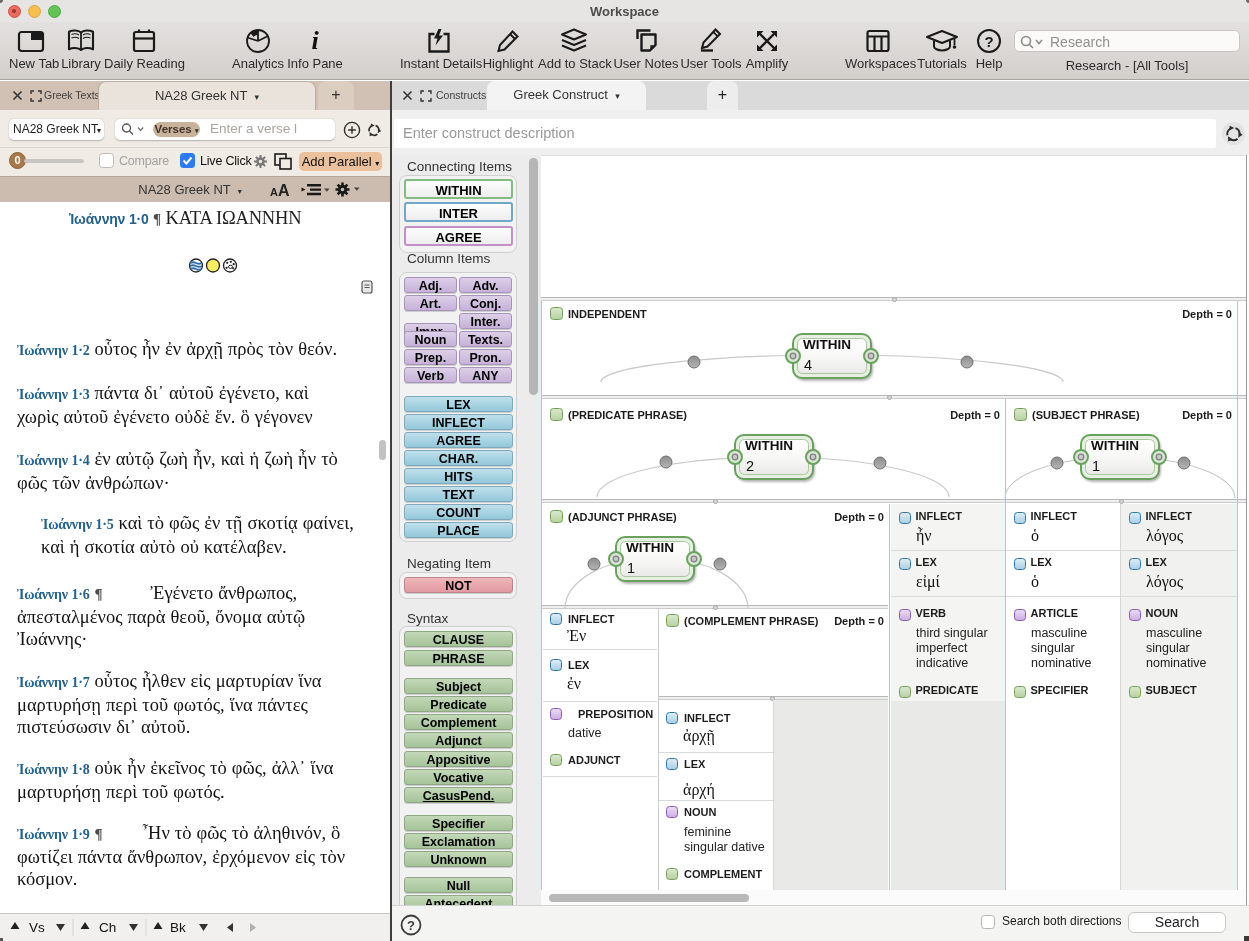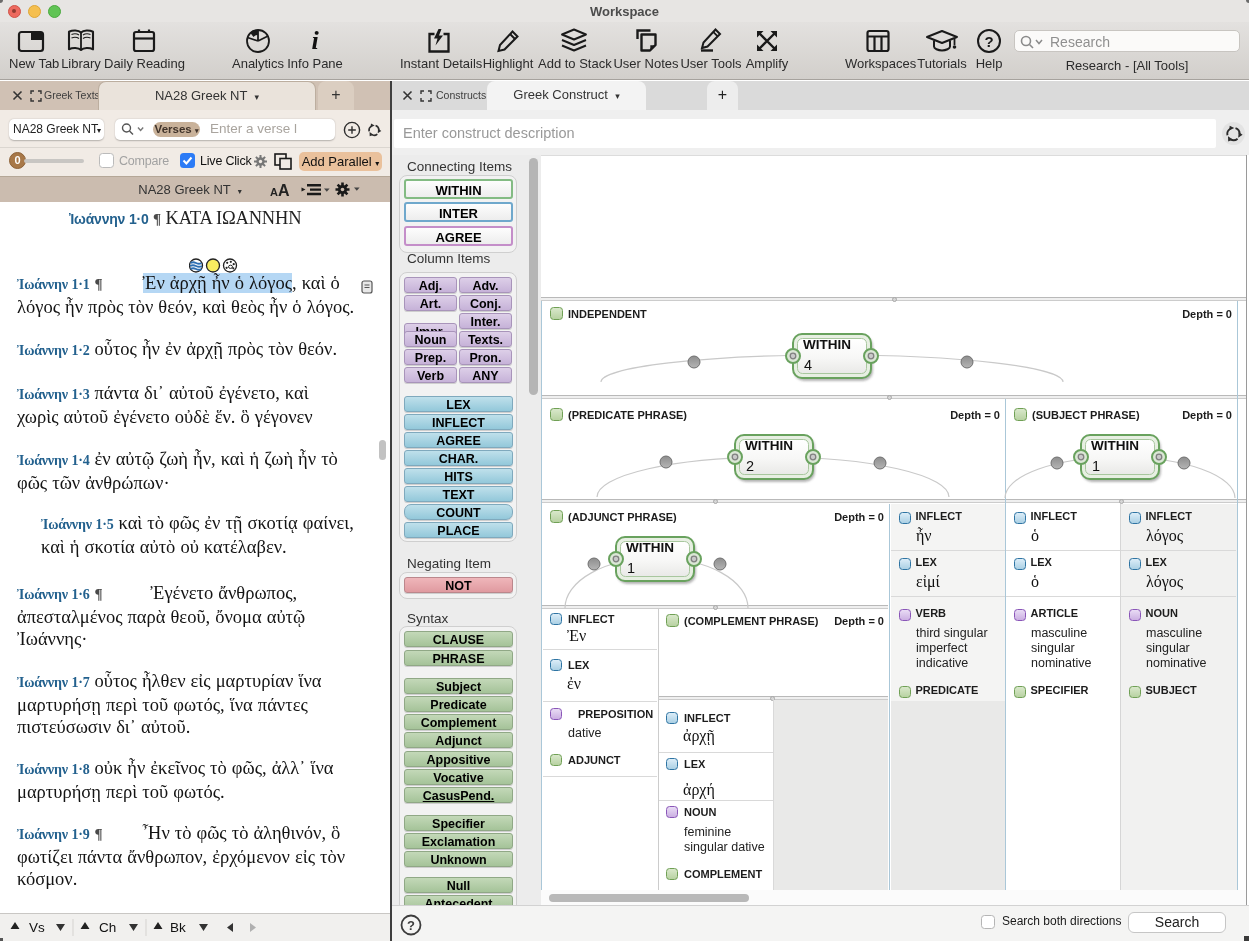--- a/index.html
+++ b/index.html
@@ -293,21 +293,20 @@
       <ellipse cx="41.5" cy="8.8" rx="2" ry="1.6" fill="none" stroke="#222" stroke-width="1"></ellipse>
       <g fill="#222">
           <circle cx="38.2" cy="4.8" r="1.1"></circle>
           <circle cx="41.8" cy="3.8" r="1.1"></circle>
           <circle cx="44.7" cy="6.2" r="1.1"></circle>
           <circle cx="44.3" cy="10.3" r="1.1"></circle>
           <circle cx="37.6" cy="9.8" r="1.1"></circle>
         </g>
     </svg>
   </div>
-  <div class="gk" style="position:absolute;left:17px;top:70px;width:370px;"><span class="vref">Ἰωάννην 1·1</span> <span class="pil">¶</span><span style="margin-left:40px;"><span style="background:#b5d7f4;">Ἐν ἀρχῇ ἦν ὁ λόγος</span>, καὶ ὁ</span><br>λόγος ἦν πρὸς τὸν θεόν, καὶ θεὸς ἦν ὁ λόγος.</div>
   <div style="position:absolute;left:361px;top:78px;"><svg width="13" height="15" viewBox="0 0 13 15">
         <rect x="1" y="1" width="10" height="12" rx="2" fill="#e8e8e8" stroke="#555" stroke-width="1.2"></rect>
         <path d="M3.5 5 H8.5 M3.5 7.5 H8.5" stroke="#555" stroke-width="1"></path>
       </svg></div>
   <div class="gk" style="position:absolute;left:17px;top:136px;width:370px;"><span class="vref">Ἰωάννην 1·2</span> οὗτος ἦν ἐν ἀρχῇ πρὸς τὸν θεόν.</div>
   <div class="gk" style="position:absolute;left:17px;top:180px;width:370px;"><span class="vref">Ἰωάννην 1·3</span> πάντα δι᾿ αὐτοῦ ἐγένετο, καὶ<br>χωρὶς αὐτοῦ ἐγένετο οὐδὲ ἕν. ὃ γέγονεν</div>
   <div class="gk" style="position:absolute;left:17px;top:246px;width:370px;"><span class="vref">Ἰωάννην 1·4</span> ἐν αὐτῷ ζωὴ ἦν, καὶ ἡ ζωὴ ἦν τὸ<br>φῶς τῶν ἀνθρώπων·</div>
   <div class="gk" style="position:absolute;left:17px;top:310px;width:370px;margin-left:24px;"><span class="vref">Ἰωάννην 1·5</span> καὶ τὸ φῶς ἐν τῇ σκοτίᾳ φαίνει,<br>καὶ ἡ σκοτία αὐτὸ οὐ κατέλαβεν.</div>
   <div class="gk" style="position:absolute;left:17px;top:380px;width:370px;"><span class="vref">Ἰωάννην 1·6</span> <span class="pil">¶</span><span style="margin-left:48px;">Ἐγένετο ἄνθρωπος,</span><br>ἀπεσταλμένος παρὰ θεοῦ, ὄνομα αὐτῷ<br>Ἰωάννης·</div>
   <div class="gk" style="position:absolute;left:17px;top:468px;width:370px;"><span class="vref">Ἰωάννην 1·7</span> οὗτος ἦλθεν εἰς μαρτυρίαν ἵνα<br>μαρτυρήσῃ περὶ τοῦ φωτός, ἵνα πάντες<br>πιστεύσωσιν δι᾿ αὐτοῦ.</div>
@@ -367,21 +366,21 @@
   <div class="pbtn half purp" style="top:193.9px;">Prep.</div>
     <div class="pbtn half right purp" style="top:193.9px;">Pron.</div>
   <div class="pbtn half purp" style="top:211.9px;">Verb</div>
     <div class="pbtn half right purp" style="top:211.9px;">ANY</div>
   <div class="pbtn blue" style="top:241px;">LEX</div>
   <div class="pbtn blue" style="top:259px;">INFLECT</div>
   <div class="pbtn blue" style="top:277px;">AGREE</div>
   <div class="pbtn blue" style="top:295px;">CHAR.</div>
   <div class="pbtn blue" style="top:313px;">HITS</div>
   <div class="pbtn blue" style="top:331px;">TEXT</div>
-  <div class="pbtn blue" style="top:348.7px;border-radius:7px;">COUNT</div>
+  <div class="pbtn blue" style="top:348.7px;">COUNT</div>
   <div class="pbtn blue" style="top:366.7px;">PLACE</div>
   <div class="plabel" style="top:401px;">Negating Item</div>
   <div class="pgroup" style="top:416.5px;height:27px;"></div>
   <div class="pbtn red" style="top:421.5px;">NOT</div>
   <div class="plabel" style="top:456px;">Syntax</div>
   <div class="pgroup" style="top:470.5px;height:290px;"></div>
   <div class="pbtn green" style="top:476.1px;">CLAUSE</div>
   <div class="pbtn green" style="top:494.5px;">PHRASE</div>
   <div class="pbtn green" style="top:522.9px;">Subject</div>
   <div class="pbtn green" style="top:541.1px;">Predicate</div>

